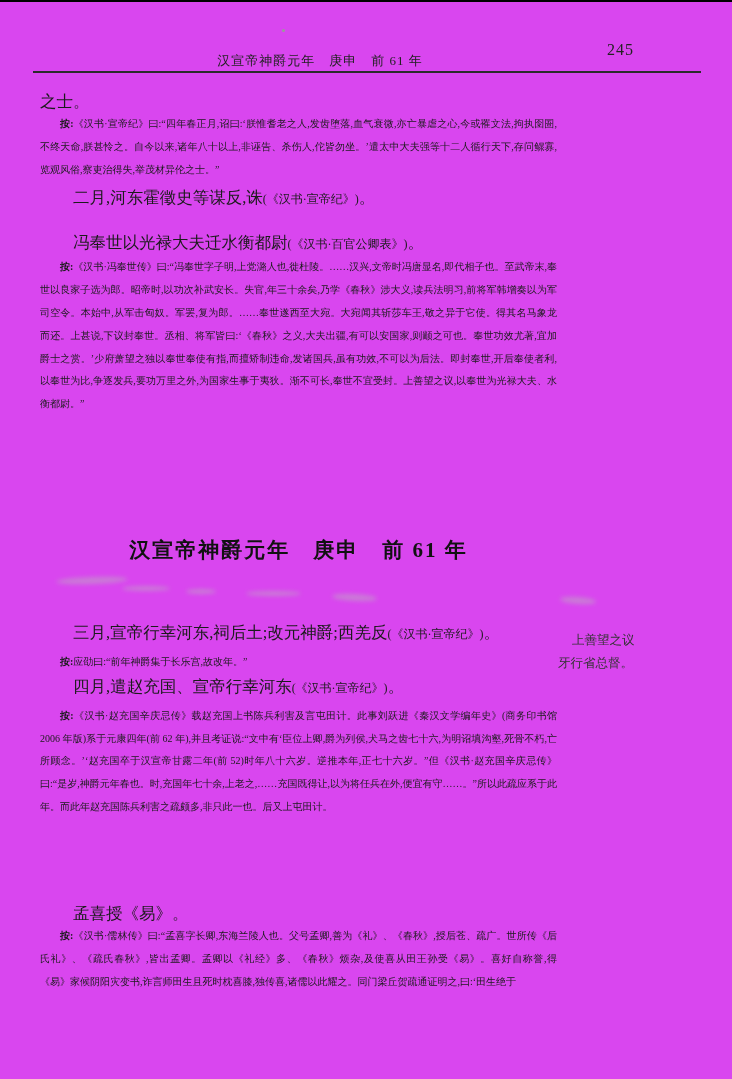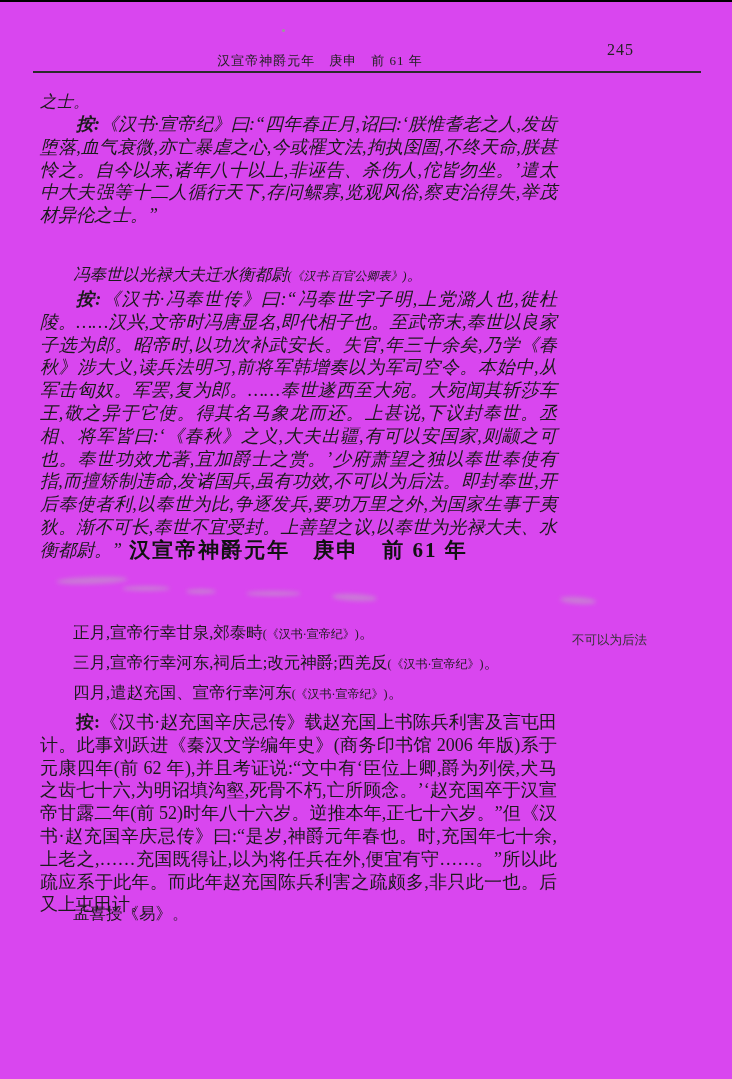--- a/index.html
+++ b/index.html
@@ -18,32 +18,32 @@
     position:absolute;top:52px;left:0;width:640px;
     text-align:center;font-size:13px;letter-spacing:1px;color:#222;
   }
   .page-number{
     position:absolute;top:41px;left:607px;
     font-size:16px;letter-spacing:1px;color:#222;
   }
   .header-rule{position:absolute;top:71px;left:33px;width:668px;height:2px;background:#2b2b2b;}
 
   .col{position:absolute;left:40px;width:517px;}
-  .sec1{top:90px;font-style:italic;}
+  .sec1{top:90px;}
   .sec2{top:621px;}
   .sec3{top:902px;font-family:Liberation Serif, serif;}
 
   p{margin:0;text-align:justify;}
   .entry{font-size:16.5px;line-height:23px;text-indent:2em;}
   .entry.cont{text-indent:0;}
   .cite{font-size:12px;}
-  .note{font-size:18px;line-height:22.8px;text-indent:2em;}
+  .note{font-size:10px;line-height:22.8px;text-indent:2em;}
   .note-label{font-weight:bold;}
   .mt5{margin-top:5px;}
-  .mt20{margin-top:36px;}
+  .mt20{margin-top:20px;}
   .sec2 .entry{margin-bottom:5px;}
   .sec2 .note{margin-bottom:1px;}
 
   .year-heading{
     position:absolute;top:536px;left:40px;width:517px;margin:0;
     text-align:center;font-size:21px;font-weight:bold;letter-spacing:2px;color:#111;
   }
 
   .margin-note{
     position:absolute;left:558px;top:629px;width:150px;
@@ -66,40 +66,43 @@
   <div class="scan-top"></div>
   <div class="speck"></div>
 
   <div class="running-head">汉宣帝神爵元年　庚申　前 61 年</div>
   <div class="page-number">245</div>
   <div class="header-rule"></div>
 
   <div class="col sec1">
     <p class="entry cont">之士。</p>
     <p class="note"><span class="note-label">按:</span><span>《汉书·宣帝纪》曰:“四年春正月,诏曰:‘朕惟耆老之人,发齿堕落,血气衰微,亦亡暴虐之心,今或罹文法,拘执囹圄,不终天命,朕甚怜之。自今以来,诸年八十以上,非诬告、杀伤人,佗皆勿坐。’遣太中大夫强等十二人循行天下,存问鳏寡,览观风俗,察吏治得失,举茂材异伦之士。”</span></p>
+    <p class="entry mt5"><span>二月,河东霍徵史等谋反,诛</span><span class="cite">(《汉书·宣帝纪》)</span><span>。</span></p>
     <p class="entry mt20"><span>冯奉世以光禄大夫迁水衡都尉</span><span class="cite">(《汉书·百官公卿表》)</span><span>。</span></p>
     <p class="note"><span class="note-label">按:</span><span>《汉书·冯奉世传》曰:“冯奉世字子明,上党潞人也,徙杜陵。……汉兴,文帝时冯唐显名,即代相子也。至武帝末,奉世以良家子选为郎。昭帝时,以功次补武安长。失官,年三十余矣,乃学《春秋》涉大义,读兵法明习,前将军韩增奏以为军司空令。本始中,从军击匈奴。军罢,复为郎。……奉世遂西至大宛。大宛闻其斩莎车王,敬之异于它使。得其名马象龙而还。上甚说,下议封奉世。丞相、将军皆曰:‘《春秋》之义,大夫出疆,有可以安国家,则颛之可也。奉世功效尤著,宜加爵士之赏。’少府萧望之独以奉世奉使有指,而擅矫制违命,发诸国兵,虽有功效,不可以为后法。即封奉世,开后奉使者利,以奉世为比,争逐发兵,要功万里之外,为国家生事于夷狄。渐不可长,奉世不宜受封。上善望之议,以奉世为光禄大夫、水衡都尉。”</span></p>
   </div>
 
   <h2 class="year-heading">汉宣帝神爵元年　庚申　前 61 年</h2>
 
   <div class="smudge sm1"></div>
   <div class="smudge sm2"></div>
   <div class="smudge sm3"></div>
   <div class="smudge sm4"></div>
   <div class="smudge sm5"></div>
   <div class="smudge sm6"></div>
 
   <div class="col sec2">
-    <p class="entry"><span>正月,宣帝行幸甘泉,郊泰畤</span><span class="cite">(《汉书·宣帝纪》)</span><span>。</span></p>
     <p class="entry"><span>三月,宣帝行幸河东,祠后土;改元神爵;西羌反</span><span class="cite">(《汉书·宣帝纪》)</span><span>。</span></p>
+    <p class="note"><span class="note-label">按:</span><span>应劭曰:“前年神爵集于长乐宫,故改年。”</span></p>
     <p class="entry"><span>四月,遣赵充国、宣帝行幸河东</span><span class="cite">(《汉书·宣帝纪》)</span><span>。</span></p>
     <p class="note"><span class="note-label">按:</span><span>《汉书·赵充国辛庆忌传》载赵充国上书陈兵利害及言屯田计。此事刘跃进《秦汉文学编年史》(商务印书馆 2006 年版)系于元康四年(前 62 年),并且考证说:“文中有‘臣位上卿,爵为列侯,犬马之齿七十六,为明诏填沟壑,死骨不朽,亡所顾念。’‘赵充国卒于汉宣帝甘露二年(前 52)时年八十六岁。逆推本年,正七十六岁。”但《汉书·赵充国辛庆忌传》曰:“是岁,神爵元年春也。时,充国年七十余,上老之,……充国既得让,以为将任兵在外,便宜有守……。”所以此疏应系于此年。而此年赵充国陈兵利害之疏颇多,非只此一也。后又上屯田计。</span></p>
   </div>
 
   <div class="col sec3">
     <p class="entry"><span>孟喜授《易》。</span></p>
+    <p class="note"><span class="note-label">按:</span><span>《汉书·儒林传》曰:“孟喜字长卿,东海兰陵人也。父号孟卿,善为《礼》、《春秋》,授后苍、疏广。世所传《后氏礼》、《疏氏春秋》,皆出孟卿。孟卿以《礼经》多、《春秋》烦杂,及使喜从田王孙受《易》。喜好自称誉,得《易》家候阴阳灾变书,诈言师田生且死时枕喜膝,独传喜,诸儒以此耀之。同门梁丘贺疏通证明之,曰:‘田生绝于</span></p>
   </div>
 
   <div class="margin-note">
-    <div class="l1">不可以为后法</div>
+    <div class="l1">上善望之议</div>
+    <div class="l2">牙行省总督。</div>
   </div>
 </div>
 
 </body></html>

